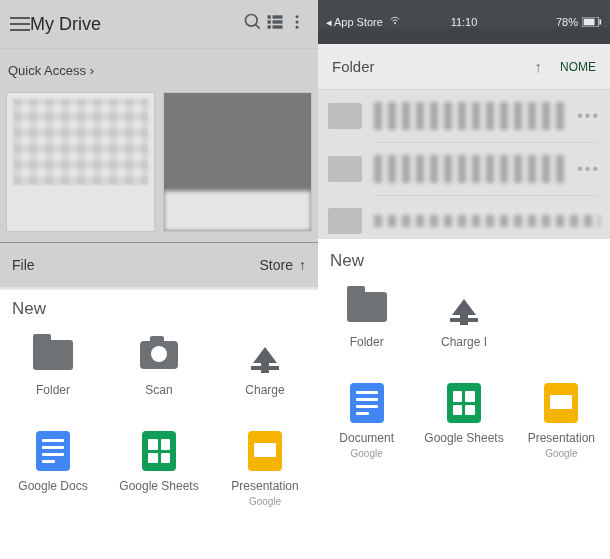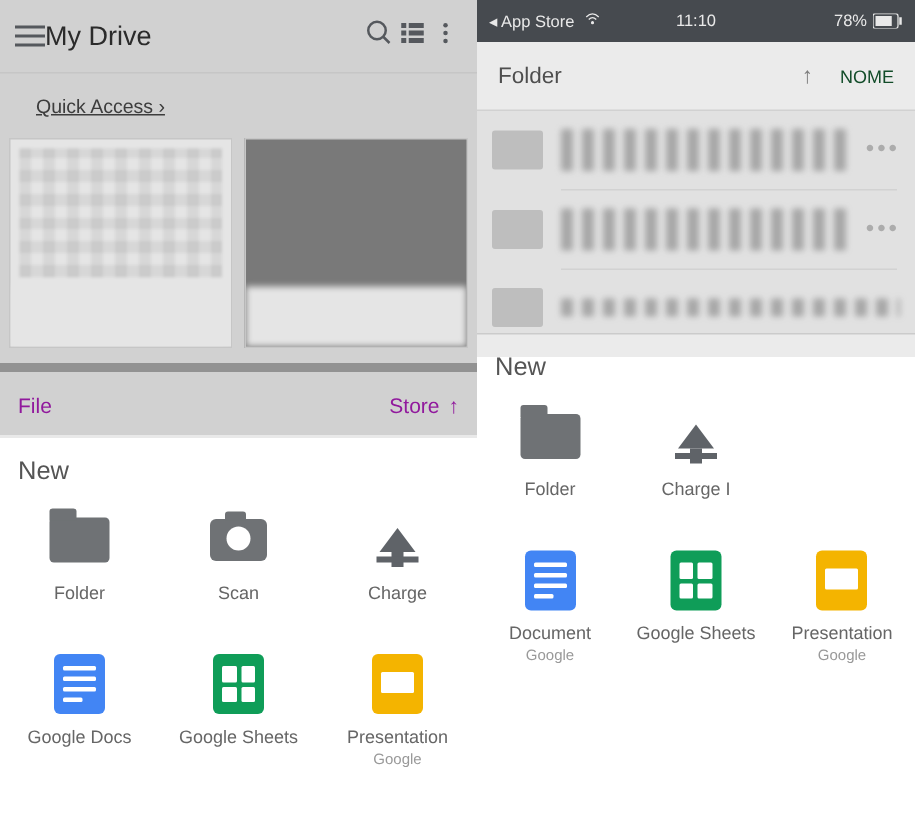--- a/index.html
+++ b/index.html
@@ -8,30 +8,30 @@
   .panel-left { width: 318px; }
   .panel-right { width: 292px; }
 
   
   .l-header { height: 48px; background: #e9e9e9; display: flex; align-items: center; padding: 0 10px; }
   .hamburger { display: flex; flex-direction: column; gap: 4px; cursor: pointer; }
   .hamburger span { width: 20px; height: 2px; background: #5f6368; display: block; }
   .title { font-size: 18px; font-weight: 500; color: #303030; flex: 1; }
   .l-header .icon { color: #5f6368; cursor: pointer; }
   .search-icon, .viewlist-icon, .more-icon { width: 22px; text-align: center; }
-  .l-quick { padding: 14px 24px; font-size: 13px; color: #444; background: #e9e9e9; border-top: 1px solid #ddd; text-decoration: underline; }
+  .l-quick { padding: 14px 8px; font-size: 13px; color: #444; background: #e9e9e9; border-top: 1px solid #ddd; }
   .l-thumbs { display: flex; gap: 8px; padding: 0 6px 10px 6px; background: #e9e9e9; }
   .thumb { flex: 1; height: 140px; background: #fff; border: 1px solid #ddd; position: relative; overflow: hidden; }
   .thumb.dark { background: #878787; }
   .thumb-caption { position: absolute; bottom: 0; left: 0; right: 0; background: #fff; height: 40px; filter: blur(2px); }
   .mosaic { position: absolute; top: 6px; left: 6px; right: 6px; bottom: 46px; background:
     repeating-linear-gradient(90deg, rgba(0,0,0,0.06) 0 8px, transparent 8px 16px),
     repeating-linear-gradient(0deg, rgba(0,0,0,0.06) 0 8px, transparent 8px 16px);
     filter: blur(1px); }
-  .l-filebar { display: flex; justify-content: space-between; align-items: center; padding: 14px 12px; color: #a21caf; font-size: 14px; background: #e9e9e9; border-top: 6px solid #a3a3a3; }
+  .l-filebar { display: flex; justify-content: space-between; align-items: center; padding: 14px 12px; color: #404040; font-size: 14px; background: #e9e9e9; border-top: 1px solid #a3a3a3; }
   .l-filebar .right { display: flex; align-items: center; gap: 6px; }
   .dim-overlay { position: absolute; top: 0; left: 0; right: 0; height: 290px; background: rgba(0,0,0,0.10); pointer-events: none; }
 
   .sheet-title { padding: 12px 12px 6px 12px; font-size: 17px; color: #555; }
   .grid3 { display: grid; grid-template-columns: repeat(3,1fr); text-align: center; padding: 8px 0 10px 0; }
   .cell { display: flex; flex-direction: column; align-items: center; justify-content: flex-start; padding: 4px 2px; cursor: pointer; min-height: 78px; }
   .cell .lbl { font-size: 12px; color: #666; margin-top: 10px; line-height: 1.25; white-space: pre-line; }
   .cell .sub { font-size: 10px; color: #999; margin-top: 2px; }
 
   .ic { width: 40px; height: 36px; display: flex; align-items: center; justify-content: center; }
@@ -48,21 +48,21 @@
   .doc-shape { width: 34px; height: 40px; border-radius: 4px; padding: 8px 6px; display:flex; flex-direction:column; gap:4px; }
   .doc-shape span { height: 3px; background: #fff; display:block; border-radius:1px; }
   .doc-blue { background: #4285f4; }
   .doc-green { background: #0f9d58; }
   .doc-yellow { background: #f4b400; }
   .doc-green .bars { display:grid; grid-template-columns:1fr 1fr; grid-template-rows:1fr 1fr; gap:3px; width:100%; height:100%; }
   .doc-green .bars span { background:#fff; border-radius:1px; height:auto; }
   .doc-yellow .slide { background:#fff; width:100%; height: 14px; margin-top: 4px; border-radius:1px; }
 
   
-  .r-status { height: 28px; background: #464a4f; color: #e9e9e9; display: flex; align-items: center; justify-content: space-between; padding: 0 8px; font-size: 11px; }
+  .r-status { height: 44px; background: #464a4f; color: #e9e9e9; display: flex; align-items: center; justify-content: space-between; padding: 0 8px; font-size: 11px; }
   .r-status .mid { position:absolute; left:50%; transform:translateX(-50%); }
   .r-header { height: 46px; display: flex; align-items: center; justify-content: space-between; padding: 0 14px; font-size: 15px; border-bottom: 1px solid #e3e3e3; }
   .r-header .name { color: #14532d; font-size: 12px; }
   .r-header .arrow { color: #888; margin-right: 8px; }
   .r-body-dim { background: #f5f5f5; }
   .r-row { display:flex; align-items:center; padding: 12px 10px; gap: 12px; }
   .r-row .thumb-s { width: 34px; height: 26px; background: #cfcfcf; border-radius:2px; }
   .r-row .txt { flex:1; height: 28px; background: repeating-linear-gradient(90deg,#777 0 8px, transparent 8px 14px); filter: blur(2px); opacity:.5; }
   .r-row .more { color:#bbb; letter-spacing:2px; }
   .r-divider { height:1px; background:#e4e4e4; margin: 0 12px 0 56px; }

